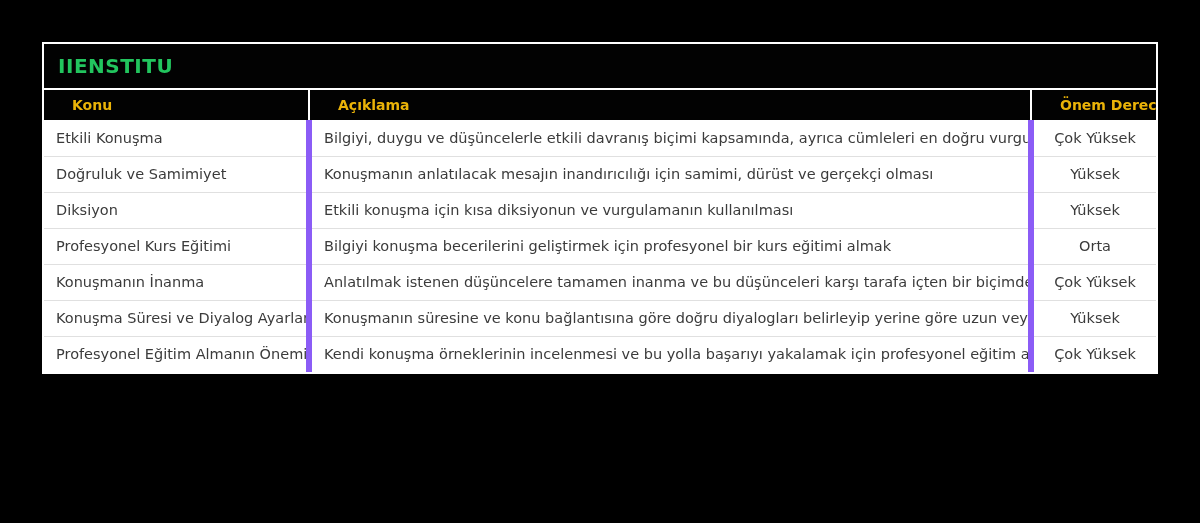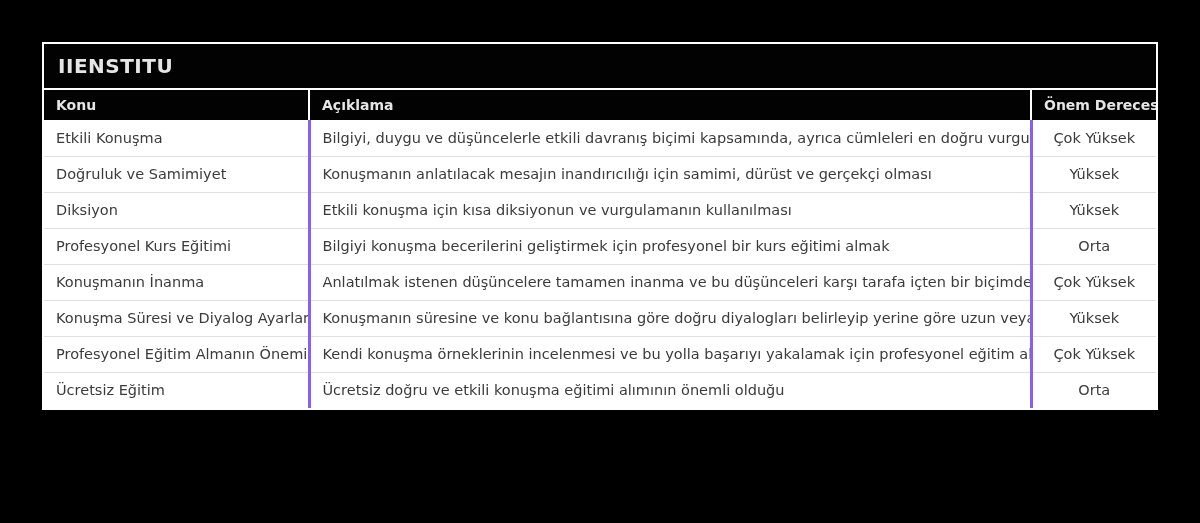--- a/index.html
+++ b/index.html
@@ -11,57 +11,57 @@
   }
   .card {
     position: absolute;
     left: 42px; top: 42px;
     width: 1116px;
     background: #ffffff;
     border: 2px solid #ffffff;
   }
   .title-bar {
     background: #020202;
-    color: #e5e5e5;
+    color: #22c55e;
     height: 44px;
     line-height: 44px;
     padding-left: 14px;
     font-size: 20px;
     font-weight: bold;
     letter-spacing: 0.5px;
     margin-bottom: 2px;
   }
   table {
     width: 100%;
     border-collapse: collapse;
     table-layout: fixed;
   }
   col.c-konu { width: 265px; }
   col.c-aciklama { width: 722px; }
   col.c-onem { width: 125px; }
   thead th {
     background: #020202;
-    color: #e5e5e5;
+    color: #eab308;
     font-weight: bold;
     font-size: 14px;
     text-align: left;
     height: 30px;
-    padding: 0 12px;
+    padding: 0 28px;
     border-right: 2px solid #ffffff;
     white-space: nowrap;
     overflow: hidden;
   }
   thead th:last-child { border-right: none; }
   tbody td {
     background: #ffffff;
     color: #3b3b3b;
     font-size: 14.5px;
     height: 36px;
     padding: 0 12px;
-    border-right: 3px solid #8b5cf6;
+    border-right: 6px solid #8b5cf6;
     border-bottom: 1px solid #e0e0e0;
     white-space: nowrap;
     overflow: hidden;
     vertical-align: middle;
   }
   tbody td:last-child { border-right: none; text-align: center; }
   tbody tr:last-child td { border-bottom: none; }
 </style>
 </head>
 <body>
@@ -119,20 +119,15 @@
     <td>Yüksek</td>
   </tr>
 
 
   <tr>
     <td>Profesyonel Eğitim Almanın Önemi</td>
     <td>Kendi konuşma örneklerinin incelenmesi ve bu yolla başarıyı yakalamak için profesyonel eğitim almak</td>
     <td>Çok Yüksek</td>
   </tr>
 
-  <tr>
-    <td>Ücretsiz Eğitim</td>
-    <td>Ücretsiz doğru ve etkili konuşma eğitimi alımının önemli olduğu</td>
-    <td>Orta</td>
-  </tr>
 </tbody>
   </table>
 </div>
 
 </body></html>

